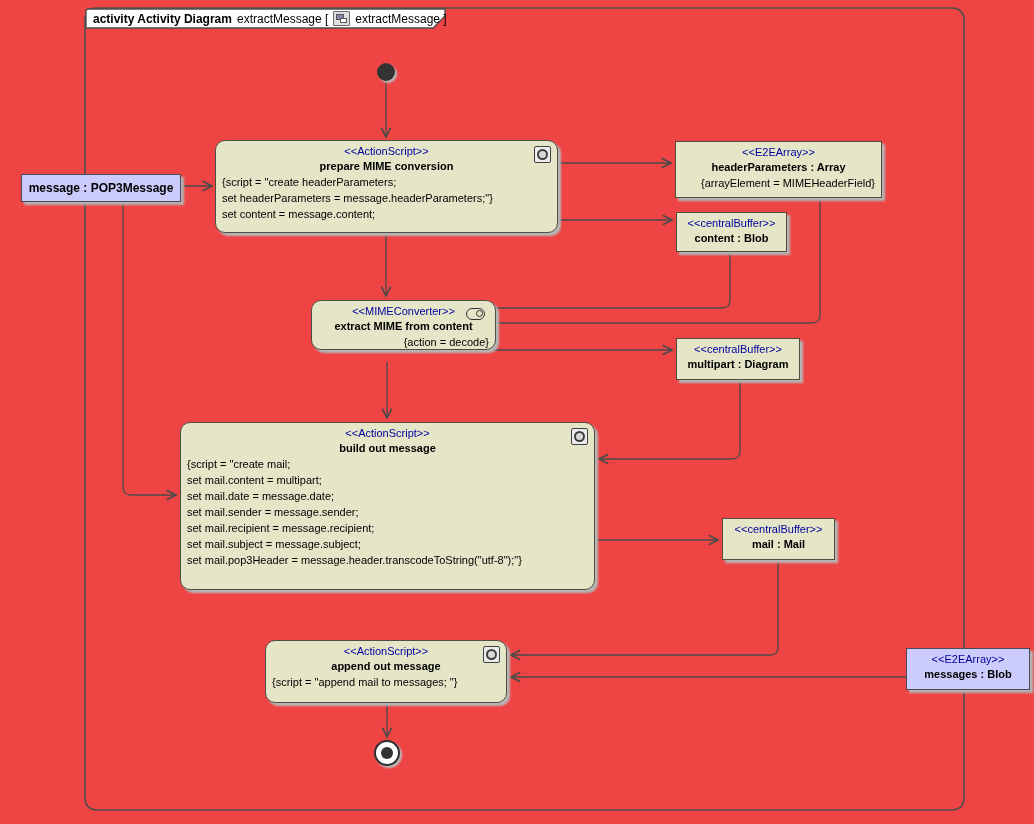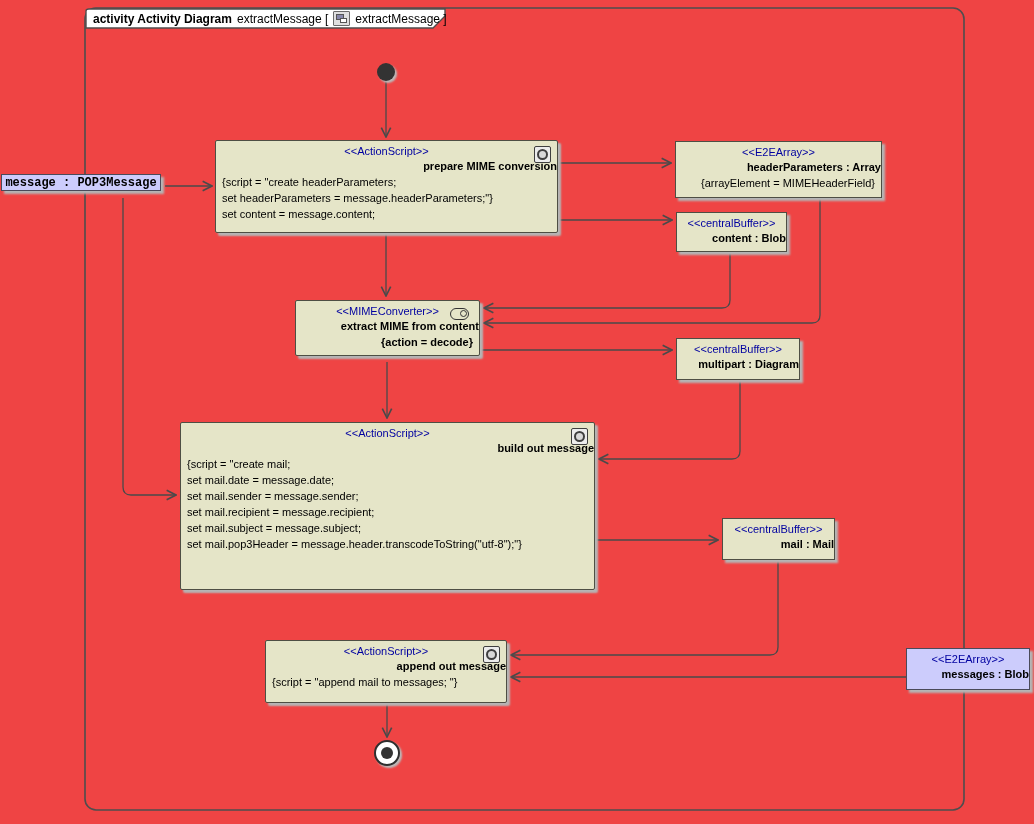--- a/index.html
+++ b/index.html
@@ -11,24 +11,24 @@
   .tab-shape{fill:#ffffff;stroke:#4e4e4e;stroke-width:1.4;}
   .frame-title{position:absolute;left:93px;top:10px;height:17px;display:flex;align-items:center;gap:5px;
                font-size:12px;color:#000;white-space:nowrap;}
   .frame-title .bold{font-weight:bold;}
   .diagram-icon{width:15px;height:13px;border:1px solid #6a6a6a;background:#dfdfdf;position:relative;border-radius:1px;}
   .diagram-icon::before{content:"";position:absolute;left:2px;top:2px;width:6px;height:4px;background:#8888aa;border:1px solid #555;}
   .diagram-icon::after{content:"";position:absolute;right:2px;bottom:2px;width:5px;height:3px;background:#fff;border:1px solid #555;}
 
   .node{position:absolute;box-sizing:border-box;border:1.5px solid #4e4e44;background:#e5e5c8;
         box-shadow:3px 3px 2px #b5b5b5;font-size:11px;color:#000;}
-  .node.round{border-radius:2px;}
+  .node.round{border-radius:10px;}
   .node.object{background:#ccccfc;border-color:#4a4a5a;}
   .stereo{display:block;text-align:center;color:#0000a0;line-height:14px;padding-top:3px;white-space:nowrap;}
-  .ntitle{display:block;text-align:right;font-weight:bold;line-height:16px;white-space:nowrap;}
+  .ntitle{display:block;text-align:center;font-weight:bold;line-height:16px;white-space:nowrap;}
   .nbody{display:block;text-align:left;line-height:16px;padding:0 6px;white-space:nowrap;}
   .nbody.center{text-align:right;}
   .single-title{display:flex;align-items:center;justify-content:center;height:100%;font-weight:bold;font-size:12px;}
 
   .gear-icon{position:absolute;top:5px;right:6px;width:15px;height:15px;border:1px solid #3f3f3f;
              background:#ececec;border-radius:2px;display:flex;align-items:center;justify-content:center;}
   .gear-icon::before{content:"";width:7px;height:7px;border:2.5px solid #3f3f3f;border-radius:50%;background:#d8d8d8;}
   .capsule-icon{position:absolute;top:7px;right:10px;width:17px;height:10px;border:1.3px solid #333;
                 border-radius:6px;background:#e5e5c8;}
   .capsule-icon::before{content:"";position:absolute;right:1px;top:1px;width:5px;height:5px;border:1.3px solid #333;border-radius:50%;background:#e5e5c8;}
@@ -72,21 +72,21 @@
 
   <div class="frame-title">
     <span class="bold">activity Activity Diagram</span>
     <span>extractMessage [</span>
     <span class="diagram-icon"></span>
     <span>extractMessage ]</span>
   </div>
 
   <div class="initial-node"></div>
 
-  <div class="node object" style="left:1px;top:174px;width:160px;height:17px;font-family:Liberation Mono, monospace;">
+  <div class="node object" style="left:21px;top:174px;width:160px;height:28px;">
     <span class="single-title">message : POP3Message</span>
   </div>
 
   <div class="node round" style="left:215px;top:140px;width:343px;height:93px;">
     <span class="gear-icon"></span>
     <span class="stereo">&lt;&lt;ActionScript&gt;&gt;</span>
     <span class="ntitle">prepare MIME conversion</span>
     <span class="nbody">{script = "create headerParameters;</span>
     <span class="nbody">set headerParameters = message.headerParameters;"}</span>
     <span class="nbody">set content = message.content;</span>
@@ -96,37 +96,38 @@
     <span class="stereo">&lt;&lt;E2EArray&gt;&gt;</span>
     <span class="ntitle">headerParameters : Array</span>
     <span class="nbody center">{arrayElement = MIMEHeaderField}</span>
   </div>
 
   <div class="node" style="left:676px;top:212px;width:111px;height:40px;">
     <span class="stereo">&lt;&lt;centralBuffer&gt;&gt;</span>
     <span class="ntitle">content : Blob</span>
   </div>
 
-  <div class="node round" style="left:295px;top:300px;width:185px;height:56px;">
+  <div class="node round" style="left:311px;top:300px;width:185px;height:50px;">
     <span class="capsule-icon"></span>
     <span class="stereo">&lt;&lt;MIMEConverter&gt;&gt;</span>
     <span class="ntitle">extract MIME from content</span>
-    <span class="nbody center" style="padding-left:20px;font-weight:bold;">{action = decode}</span>
+    <span class="nbody center" style="padding-left:20px;">{action = decode}</span>
   </div>
 
   <div class="node" style="left:676px;top:338px;width:124px;height:42px;">
     <span class="stereo">&lt;&lt;centralBuffer&gt;&gt;</span>
     <span class="ntitle">multipart : Diagram</span>
   </div>
 
   <div class="node round" style="left:180px;top:422px;width:415px;height:168px;">
     <span class="gear-icon"></span>
     <span class="stereo">&lt;&lt;ActionScript&gt;&gt;</span>
     <span class="ntitle">build out message</span>
     <span class="nbody">{script = "create mail;</span>
+    <span class="nbody">set mail.content = multipart;</span>
     <span class="nbody">set mail.date = message.date;</span>
     <span class="nbody">set mail.sender = message.sender;</span>
     <span class="nbody">set mail.recipient = message.recipient;</span>
     <span class="nbody">set mail.subject = message.subject;</span>
     <span class="nbody">set mail.pop3Header = message.header.transcodeToString("utf-8");"}</span>
   </div>
 
   <div class="node" style="left:722px;top:518px;width:113px;height:42px;">
     <span class="stereo">&lt;&lt;centralBuffer&gt;&gt;</span>
     <span class="ntitle">mail : Mail</span>

